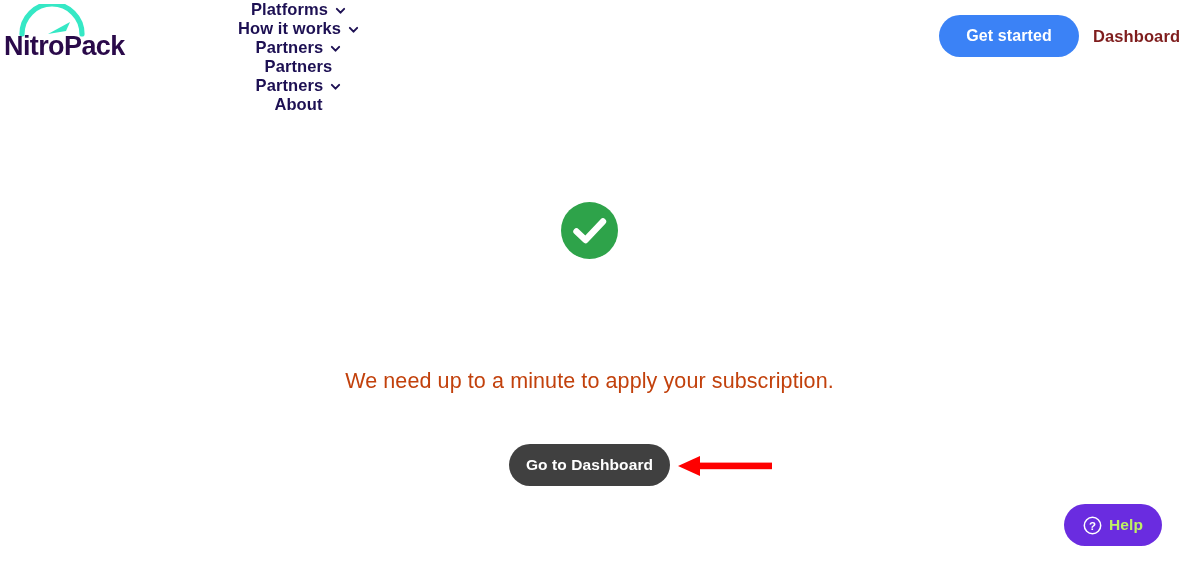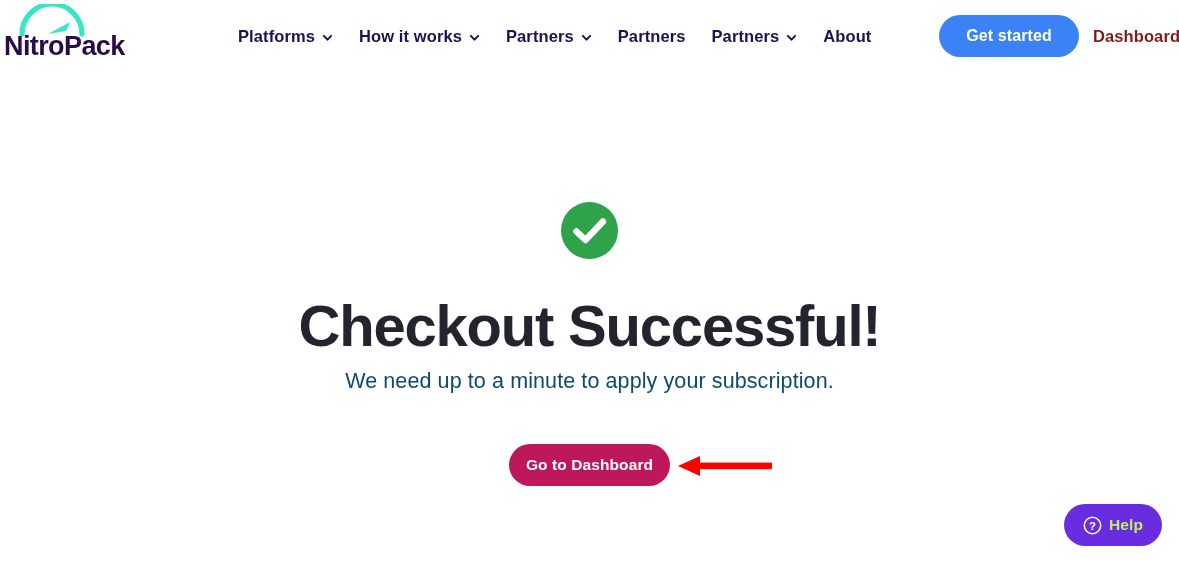--- a/index.html
+++ b/index.html
@@ -40,20 +40,21 @@
   }
 
   .nav {
     position: absolute;
     left: 225px;
     top: 0;
     height: 72px;
     display: flex;
     align-items: center;
     gap: 0px;
+    flex-direction: column;
   }
 
   .nav-item {
     display: flex;
     align-items: center;
     gap: 7px;
     color: #1d1053;
     font-size: 16.5px;
     font-weight: 600;
     letter-spacing: 0.1px;
@@ -134,34 +135,34 @@
     letter-spacing: -1.2px;
     line-height: 1.05;
   }
 
   .subhead {
     position: absolute;
     left: 0;
     top: 297px;
     width: 1179px;
     text-align: center;
-    color: #0c4a6e;
+    color: #c2410c;
     font-size: 21.5px;
     font-weight: 400;
     letter-spacing: 0.1px;
   }
 
   .btn-dashboard {
     position: absolute;
     left: 509px;
     top: 372px;
     width: 161px;
     height: 42px;
     border-radius: 21px;
-    background: #be185d;
+    background: #404040;
     color: #ffffff;
     font-size: 15.5px;
     font-weight: 600;
     letter-spacing: 0.1px;
     display: flex;
     align-items: center;
     justify-content: center;
     border: none;
     cursor: pointer;
     font-family: "Liberation Sans", sans-serif;
@@ -277,21 +278,20 @@
 
   <main class="main">
 
     <div class="check-circle">
       <svg viewBox="0 0 57 57" width="57" height="57">
         <circle cx="28.5" cy="28.5" r="28.5" fill="#2ea34a"></circle>
         <path d="M15.5 29.5 L24.5 38 L42 19.5" fill="none" stroke="#ffffff" stroke-width="6.4" stroke-linecap="round" stroke-linejoin="round"></path>
       </svg>
     </div>
 
-    <h1 class="headline">Checkout Successful!</h1>
 
     <p class="subhead">We need up to a minute to apply your subscription.</p>
 
     <button class="btn-dashboard">Go to Dashboard</button>
 
     <div class="arrow-annot">
       <svg viewBox="0 0 100 28" width="100" height="28">
         <path d="M2 14 L24 4 L24 24 Z" fill="#fe0000"></path>
         <rect x="22" y="10.6" width="74" height="6.6" fill="#fe0000"></rect>
       </svg>

